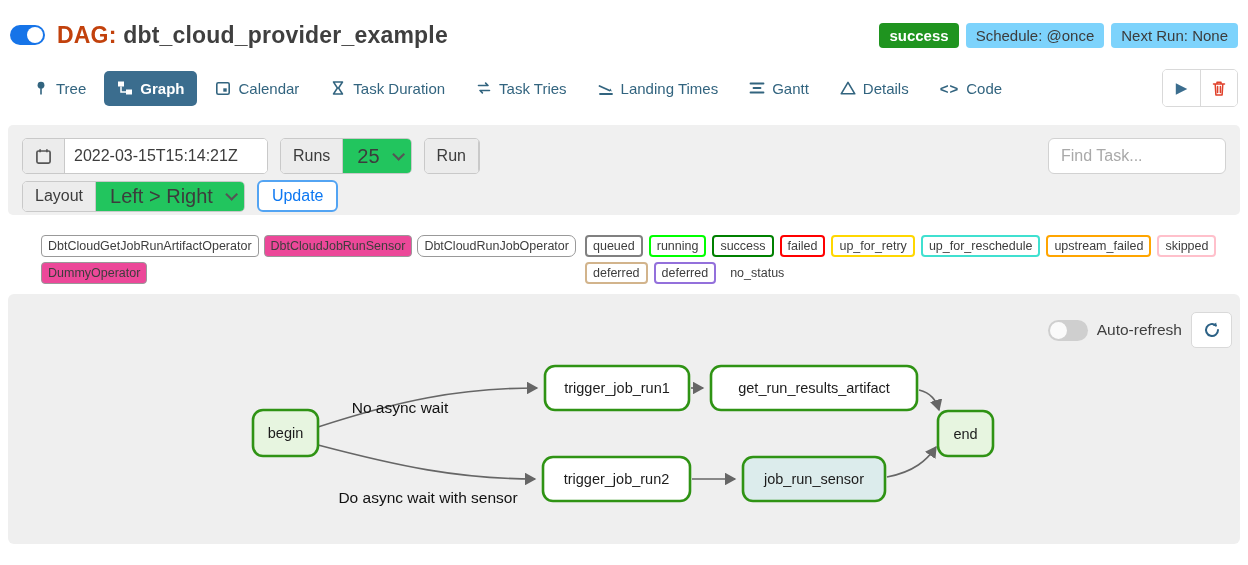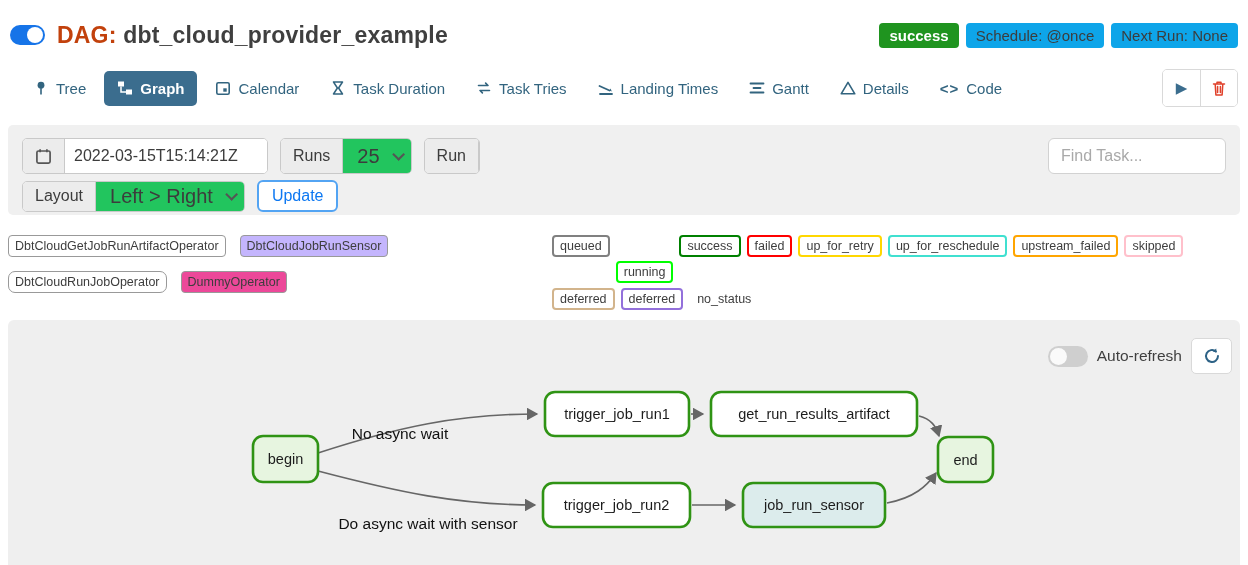--- a/index.html
+++ b/index.html
@@ -8,21 +8,21 @@
 
   
   .hdr { display: flex; align-items: center; margin: 16px 10px 0 10px; height: 38px; }
   .toggle { width: 35px; height: 20px; border-radius: 10px; background: #1674e8;
     position: relative; flex: 0 0 auto; cursor: pointer; }
   .toggle .knob { position: absolute; top: 2px; right: 2px; width: 16px; height: 16px;
     border-radius: 50%; background: #fff; }
   .hdr h1 { font-size: 23px; font-weight: bold; margin-left: 12px; color: #3f3f3f; letter-spacing: .2px; }
   .hdr h1 .pfx { color: #c2410c; }
   .hdr-badges { margin-left: auto; display: flex; gap: 7px; align-items: center; }
-  .badge { font-size: 15px; padding: 4px 10px; border-radius: 4px; background: #0ea5e9;
+  .badge { font-size: 15px; padding: 4px 10px; border-radius: 4px; background: #7dd3fc;
     color: #3c3c3c; white-space: nowrap; }
   .badge.success { background: #1f941f; color: #fff; font-weight: bold; }
 
   
   .tabbar { display: flex; align-items: center; margin: 14px 10px 0 20px; height: 40px; }
   .tab { display: flex; align-items: center; gap: 7px; color: #32647f; font-size: 15px;
     padding: 9px 13px; border-radius: 5px; cursor: pointer; white-space: nowrap; margin-right: 5px; }
   .tab.active { background: #3b6d8e; color: #fff; font-weight: bold; }
   .tab svg { width: 16px; height: 16px; display: block; }
   .dag-actions { margin-left: auto; display: flex; border: 1px solid #d9d9d9;
@@ -51,22 +51,22 @@
   .find-task { margin-left: auto; width: 178px; height: 36px; border: 1px solid #d2d2d2;
     border-radius: 6px; padding: 0 12px; font-size: 16px; outline: none;
     font-family: "Liberation Sans", sans-serif; }
   .find-task::placeholder { color: #a9a9a9; }
   .update-btn { height: 32px; padding: 0 13px; background: #fff; border: 2px solid #53a4f3;
     color: #0d78f2; font-size: 16px; border-radius: 6px; cursor: pointer;
     font-family: "Liberation Sans", sans-serif; }
 
   
   .legend { display: flex; margin: 20px 8px 0 8px; }
-  .legend-ops { width: 544px; flex: 0 0 auto; display: flex; flex-wrap: wrap; gap: 14px;
-    align-content: flex-start; }
+  .legend-ops { width: 544px; flex: 0 0 auto; display: flex; flex-wrap: wrap; gap: 5px;
+    align-content: flex-start; margin-left: 33px; }
   .legend-sts { flex: 1; display: flex; flex-wrap: wrap; gap: 5px 6px; align-content: flex-start; }
   .lbadge { font-size: 12.5px; color: #3d3d3d; padding: 2px 6px; border-radius: 4px;
     border: 1.5px solid #999; background: #fff; white-space: nowrap; height: 22px;
     display: inline-flex; align-items: center; }
   .sbadge { border-width: 2px; }
   .nostatus { border: none; background: transparent; padding-left: 8px; }
 
   
   .graph-panel { position: relative; margin: 10px 8px 0 8px; height: 250px;
     background: #efefef; border-radius: 6px; }
@@ -201,27 +201,27 @@
           <span class="chev"></span>
         </div>
     </div>
     <button class="update-btn">Update</button>
   </div>
 </div>
 
 <div class="legend">
   <div class="legend-ops" id="legend-operators">
       <span class="lbadge" style="background: rgb(255, 255, 255); border-color: rgb(153, 153, 153);">DbtCloudGetJobRunArtifactOperator</span>
-      <span class="lbadge" style="background: #c4b5fd; border-color: rgb(153, 153, 153);">DbtCloudJobRunSensor</span>
+      <span class="lbadge" style="background: #ec4899; border-color: rgb(153, 153, 153);">DbtCloudJobRunSensor</span>
       <span class="lbadge" style="background: rgb(255, 255, 255); border-color: rgb(153, 153, 153); border-radius: 7px;">DbtCloudRunJobOperator</span>
       <span class="lbadge" style="background: #ec4899; border-color: rgb(153, 153, 153);">DummyOperator</span>
     </div>
   <div class="legend-sts" id="legend-statuses">
       <span class="lbadge sbadge" style="border-color: rgb(128, 128, 128);">queued</span>
-      <span class="lbadge sbadge" style="border-color: rgb(0, 255, 0); margin-top: 26px;">running</span>
+      <span class="lbadge sbadge" style="border-color: rgb(0, 255, 0);">running</span>
       <span class="lbadge sbadge" style="border-color: rgb(0, 128, 0);">success</span>
       <span class="lbadge sbadge" style="border-color: rgb(255, 0, 0);">failed</span>
       <span class="lbadge sbadge" style="border-color: rgb(255, 215, 0);">up_for_retry</span>
       <span class="lbadge sbadge" style="border-color: rgb(64, 224, 208);">up_for_reschedule</span>
       <span class="lbadge sbadge" style="border-color: rgb(255, 165, 0);">upstream_failed</span>
       <span class="lbadge sbadge" style="border-color: rgb(255, 192, 203);">skipped</span>
       <span class="lbadge sbadge" style="border-color: rgb(210, 180, 140);">deferred</span>
       <span class="lbadge sbadge" style="border-color: rgb(147, 112, 219);">deferred</span>
       <span class="lbadge sbadge nostatus">no_status</span>
     </div>

